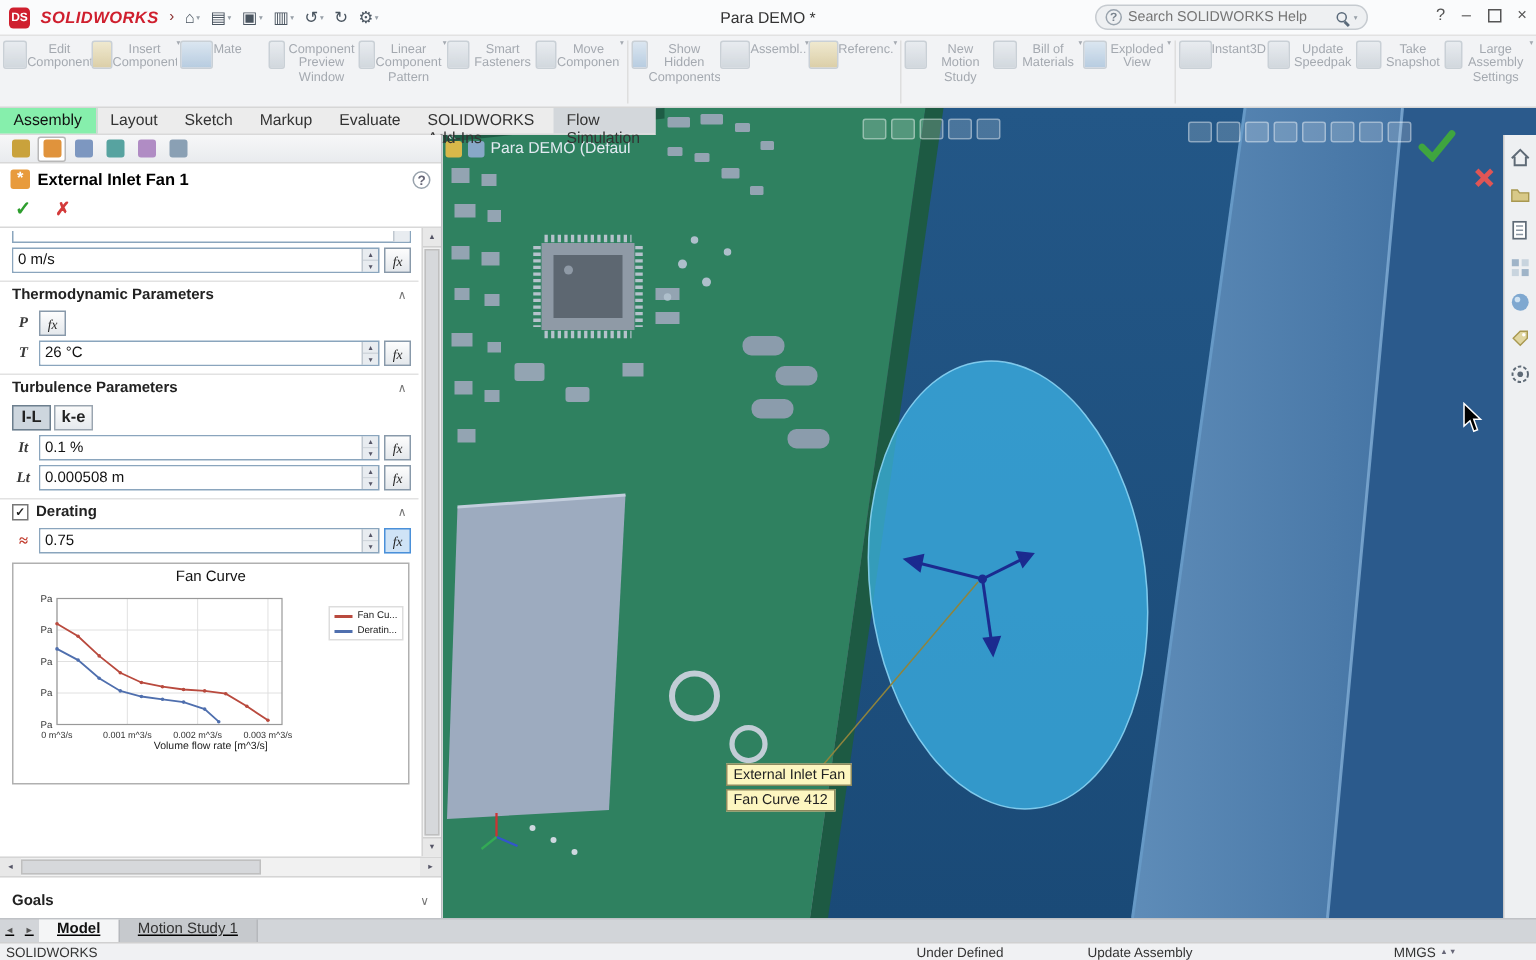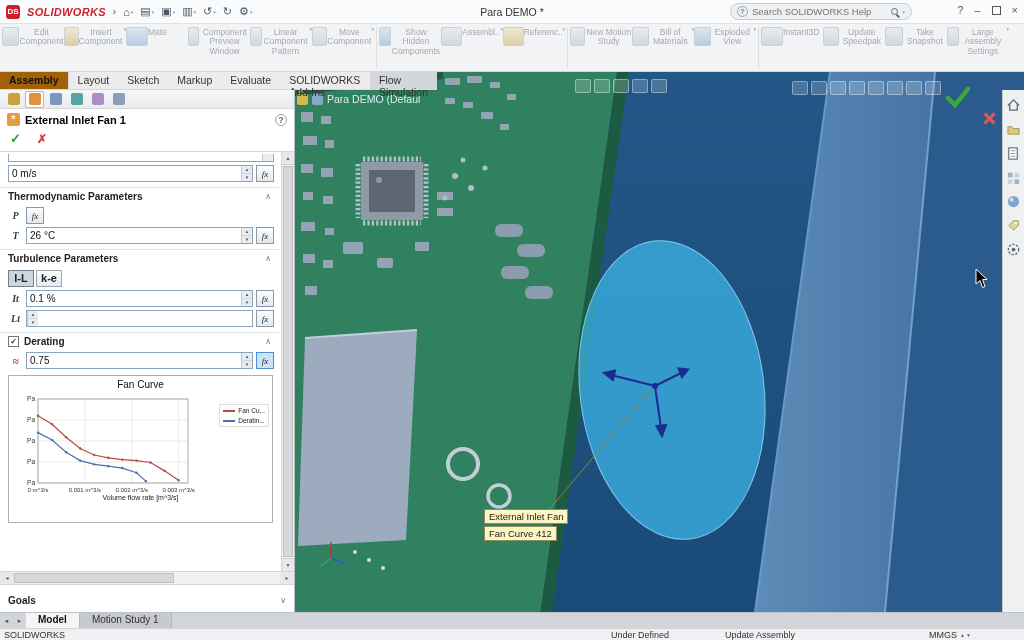--- a/index.html
+++ b/index.html
@@ -32,21 +32,21 @@
   .ric.y { background:linear-gradient(#efe7c9,#d8c99b); }
   .ric.b { background:linear-gradient(#d7e4f0,#aec6dd); }
   .rlb { font-size:8.5px; line-height:1.1; color:#a4a9b0; text-align:center; max-height:28px; overflow:hidden; margin-top:1px; }
   .rar { font-size:5px; color:#a4a9b0; line-height:5px; min-height:5px; }
   .rsep { width:1px; height:42px; background:#dedede; margin:1px 2px 0; flex:none; }
 
   
   #tabstrip { position:absolute; left:0; top:72px; width:437px; height:18px; background:#ececec;
     display:flex; align-items:stretch; z-index:5; font-size:10.5px; border-bottom:1px solid #d9d9d9; }
   .tab { padding:2px 9px 0; color:#333; }
-  .tab.active { background:#a16207; color:#111; font-weight:bold; border-right:1px solid #d5d5d5; }
+  .tab.active { background:#86efac; color:#111; font-weight:normal; border-right:1px solid #d5d5d5; }
   .tab.pressed { background:#d3d7db; }
 
   
   #graphics { position:absolute; left:295px; top:72px; width:729px; height:540px; z-index:1; overflow:hidden; }
   #scene { position:absolute; left:0; top:0; }
   .collapse { position:absolute; left:3px; top:12px; color:#e8eef4; font-size:11px; }
   .scenelabel { position:absolute; left:2px; top:21px; display:flex; gap:4px; align-items:center; color:#e2eaf1; font-size:10.5px; }
   .mini { width:11px; height:11px; border-radius:2px; flex:none; }
   .mini.a { background:#d8b84a; } .mini.b2 { background:#88a8c8; }
   .hud { position:absolute; display:flex; gap:3px; }
@@ -113,21 +113,21 @@
   .vbtn { height:13px; font-size:5px; text-align:center; line-height:13px; color:#556; background:#e8e8e8; flex:none; }
   .vbtn.t { border-bottom:1px solid #d0d0d0; } .vbtn.b { border-top:1px solid #d0d0d0; }
   .vthumb { flex:1; background:#d6d8db; border:1px solid #bfbfbf; margin:1px; }
   .hscroll { height:14px; display:flex; align-items:stretch; background:#f1f1f1; border-top:1px solid #d5d5d5; border-bottom:1px solid #d5d5d5; }
   .hbtn { width:14px; text-align:center; font-size:5px; line-height:13px; color:#556; background:#e8e8e8; flex:none; }
   .hthumb { width:160px; background:#d6d8db; border:1px solid #bfbfbf; margin:1px 0; }
   .hfill { flex:1; }
 
   
   #bottombar { position:absolute; left:0; top:612px; width:1024px; height:16px; background:#d2d5d9;
-    border-top:1px solid #bfc2c6; display:flex; align-items:flex-end; font-size:10px; z-index:6; }
+    border-top:1px solid #bfc2c6; display:flex; align-items:flex-end; font-size:10px; z-index:6;text-decoration:underline; }
   .bnav { width:13px; text-align:center; color:#555; font-size:6px; line-height:14px; }
   .btab { padding:1px 12px 0; background:#c6c9cd; border-right:1px solid #b5b8bc; color:#333; height:15px; }
   .btab.active { background:#f4f5f6; font-weight:bold; color:#111; }
   #statusbar { position:absolute; left:0; top:628px; width:1024px; height:12px; background:#f0f1f3;
     border-top:1px solid #d0d0d0; display:flex; align-items:center; font-size:9px; color:#333; padding:0 4px; z-index:6; }
   .sb-spacer { flex:1; }
   .sb1 { margin-right:56px; } .sb2 { margin-right:96px; } .sb3 { margin-right:3px;margin-left:38px; }
   .sb-arrows { font-size:5px; color:#667; margin-right:48px; letter-spacing:1px; }
 </style>
 </head>
@@ -202,20 +202,25 @@
         <div class="rlb">Component Preview Window</div>
         <div class="rar"></div>
       </div>
     <div class="rb">
         <div class="ric"></div>
         <div class="rlb">Linear Component Pattern</div>
         <div class="rar">▾</div>
       </div>
     <div class="rb">
         <div class="ric"></div>
+        <div class="rlb">Smart Fasteners</div>
+        <div class="rar"></div>
+      </div>
+    <div class="rb">
+        <div class="ric"></div>
         <div class="rlb">Move Component</div>
         <div class="rar">▾</div>
       </div>
     <div class="rsep"></div>
     <div class="rb">
         <div class="ric b"></div>
         <div class="rlb">Show Hidden Components</div>
         <div class="rar"></div>
       </div>
     <div class="rb">
@@ -547,20 +552,21 @@
           <div class="spin">
               <span>▲</span>
               <span>▼</span>
             </div>
           </div>
         <button class="fxb">fx</button>
       </div>
       <div class="frow">
         <span class="fic">Lt</span>
         <div class="inwrap">
+            <input value="0.000508 m" style="">
           <div class="spin">
               <span>▲</span>
               <span>▼</span>
             </div>
           </div>
         <button class="fxb">fx</button>
       </div>
 
       <div class="sec">
         <span class="cbx">✓</span>

